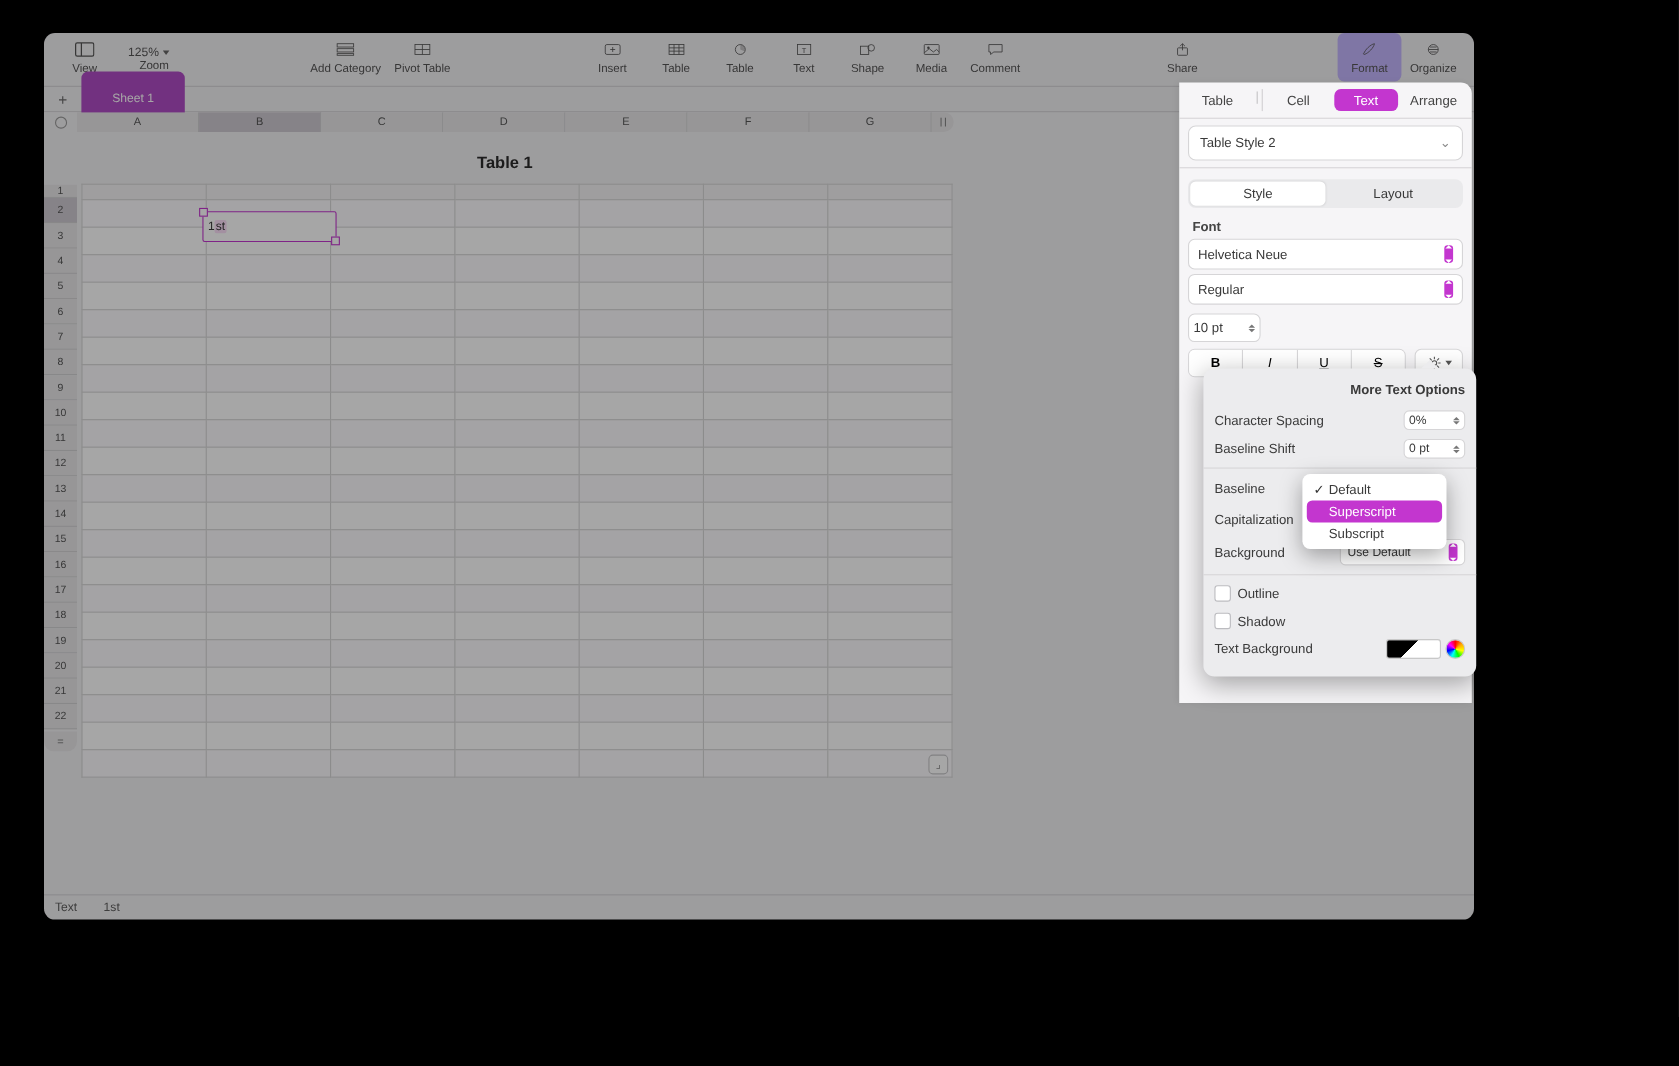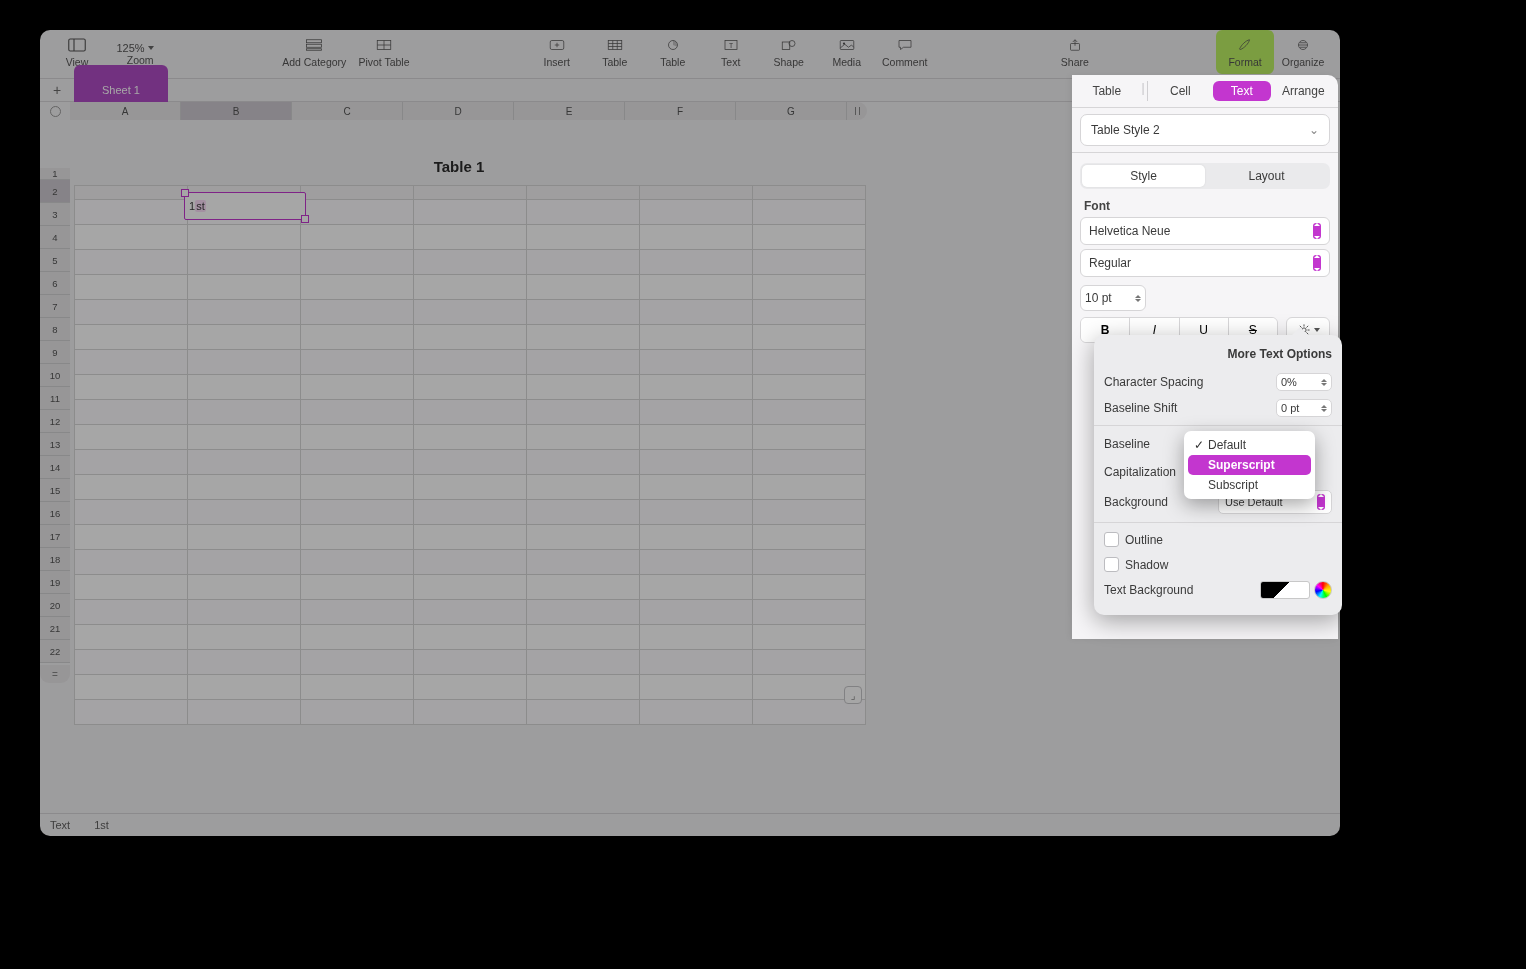--- a/index.html
+++ b/index.html
@@ -48,21 +48,21 @@
   .ch{width:110px;background:var(--col-head);border-right:1px solid #d2d1d3;display:flex;align-items:center;justify-content:center;font-size:10px;color:#555;}
   .ch.sel{background:#cec9d1;}
   .ch-ctrl{width:20px;background:var(--col-head);border-radius:0 9px 9px 0;display:flex;align-items:center;justify-content:center;}
   .ch-ctrl::after{content:"";width:3px;height:8px;border-left:1.2px solid #888;border-right:1.2px solid #888;}
   .row-heads{position:absolute;left:0;top:18px;width:30px;}
   .rh{height:22px;background:var(--row-head);border-bottom:1px solid #d2d1d3;display:flex;align-items:center;justify-content:center;font-size:9.5px;color:#555;}
   .rh.sel{background:#cec9d1;}
   .rh-ctrl{height:18px;background:var(--row-head);border-radius:0 0 9px 9px;margin-top:2px;display:flex;align-items:center;justify-content:center;}
   .rh-ctrl::after{content:"=";color:#888;font-size:10px;}
 
-  .table-wrap{position:absolute;left:34px;top:32px;}
+  .table-wrap{position:absolute;left:34px;top:14px;}
   .table-title{text-align:center;width:770px;font-weight:600;font-size:15px;color:#2c2c2c;padding:24px 0 10px;}
   .datatable{border-collapse:collapse;}
   .datatable td{width:110px;height:22px;border:1px solid var(--cell-border);background:#fff;}
   .datatable tr:nth-child(even) td{background:#fcfbfd;}
   .datatable tr:first-child td{height:11px;background:#f4f3f5;}
 
   
   .edit-cell{position:absolute;left:144px;top:90px;width:116px;height:26px;background:#fff;border:1.5px solid var(--sel-purple);border-radius:2px;display:flex;align-items:center;padding-left:4px;font-size:11px;}
   .edit-cell .selpart{background:#fadef8;border-radius:2px;padding:0 1px;}
   .edit-cell .handle{position:absolute;width:6px;height:6px;background:#fff;border:1px solid var(--sel-purple);}
@@ -121,21 +121,21 @@
   .chips .stepper::after{border-top-color:#fff;}
   .chk{width:13px;height:13px;border:1px solid #bcbcc0;border-radius:3px;background:#fff;margin-right:6px;flex:none;}
   .chkrow{display:flex;align-items:center;padding:5px 0;font-size:12px;}
   .bgstrip{width:48px;height:16px;border-radius:3px;background:linear-gradient(135deg,#000 0 44%,#fff 44% 100%);border:1px solid #c8c8c8;}
   .colorwheel{width:16px;height:16px;border-radius:50%;background:conic-gradient(red,orange,yellow,lime,cyan,blue,magenta,red);margin-left:4px;border:1px solid #c8c8c8;}
 
   
   .dd-menu{position:absolute;left:1184px;top:431px;width:123px;background:#fff;border-radius:7px;box-shadow:0 6px 20px var(--shadow);z-index:80;padding:4px;font-size:12px;}
   .dd-item{display:flex;align-items:center;gap:4px;padding:3px 6px;border-radius:5px;}
   .dd-item .ck{width:10px;text-align:center;color:#333;}
-  .dd-item.hi{background:var(--purple-bright);color:#fff;font-weight:bold;}
+  .dd-item.hi{background:var(--purple-bright);color:#fff;}
 
   .svg-ico{width:16px;height:14px;}
 </style>
 </head>
 <body>
 
 <div class="screen">
   <div class="app">
 
     <div class="toolbar">
@@ -260,21 +260,21 @@
               <svg viewBox="0 0 24 18">
                 <rect x="6" y="7" width="12" height="9" rx="1" stroke="#555" fill="none"></rect>
                 <path d="M12 10V2M9 5l3-3 3 3" stroke="#555" fill="none"></path>
               </svg>
             </span>
             <span>Share</span>
           </div>
       </div>
       <div class="tb-spacer"></div>
       <div class="tb-group">
-        <div class="tb-btn" style="background:#bef264;border-radius:6px">
+        <div class="tb-btn" style="background:#c4b5fd;border-radius:6px">
             <span class="ico">
               <svg viewBox="0 0 24 18">
                 <path d="M5 14c2-5 8-11 13-12-1 5-7 11-12 13-1 0-2-1-1-1z" stroke="#555" fill="none"></path>
               </svg>
             </span>
             <span>Format</span>
           </div>
         <div class="tb-btn">
             <span class="ico">
               <svg viewBox="0 0 24 18">

